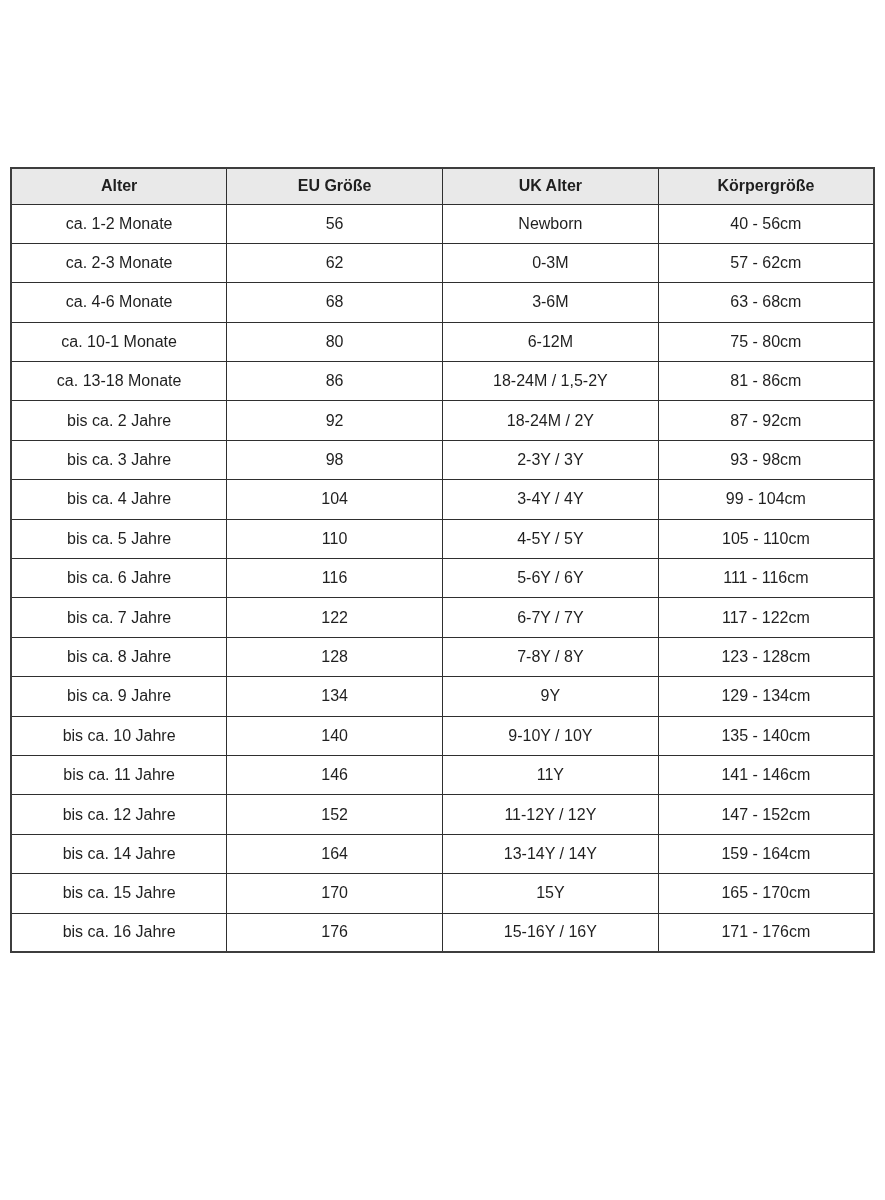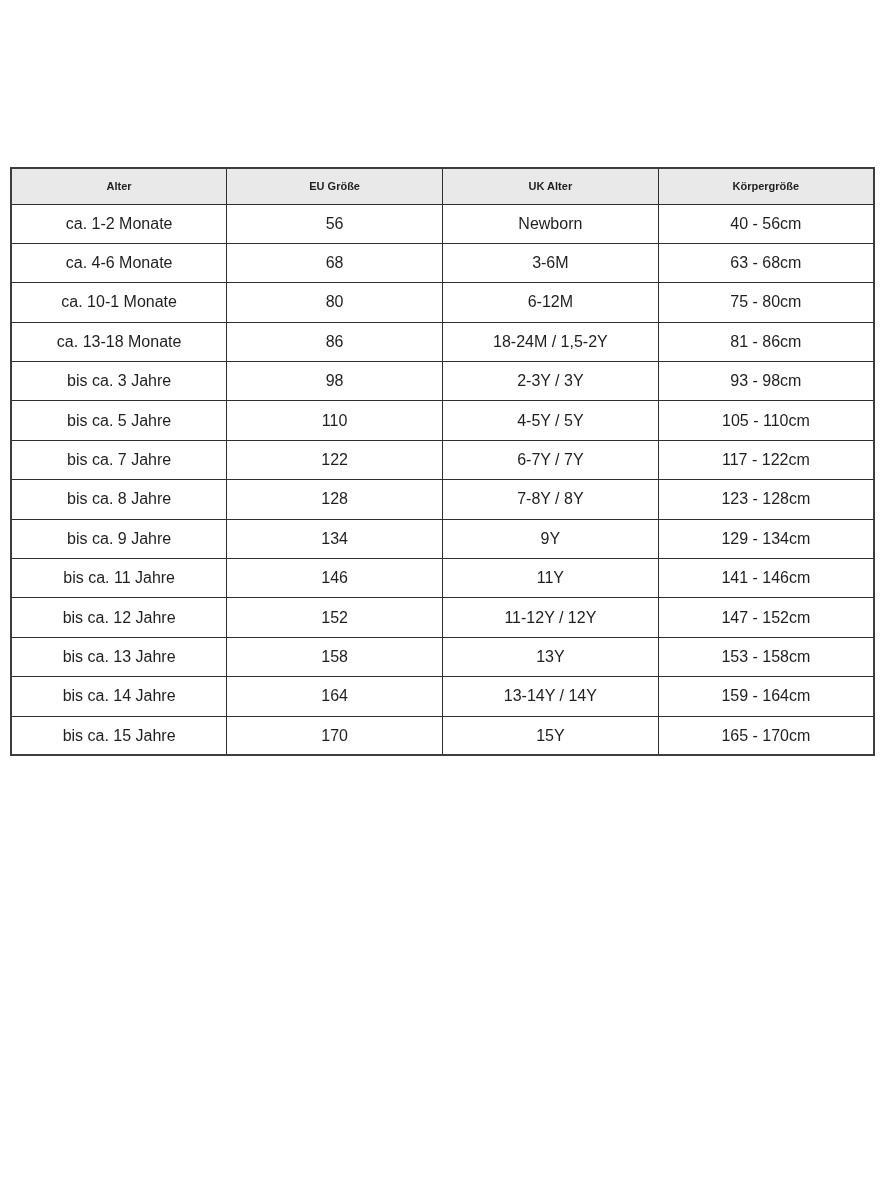--- a/index.html
+++ b/index.html
@@ -29,21 +29,21 @@
     vertical-align: middle;
     color: #1f1f1f;
     font-size: 16px;
     overflow: hidden;
     white-space: nowrap;
   }
   table.size-table th {
     background: #e9e9e9;
     font-weight: bold;
     height: 36px;
-    font-size: 11px;
+    font-size: 16px;
   }
   table.size-table td {
     height: 39.4px;
     background: #ffffff;
   }
 </style>
 </head>
 <body>
 
 <div class="size-table-wrap">
@@ -57,92 +57,122 @@
       </tr>
     </thead>
     <tbody>
         <tr>
           <td>ca. 1-2 Monate</td>
           <td>56</td>
           <td>Newborn</td>
           <td>40 - 56cm</td>
         </tr>
         <tr>
+          <td>ca. 2-3 Monate</td>
+          <td>62</td>
+          <td>0-3M</td>
+          <td>57 - 62cm</td>
+        </tr>
+        <tr>
           <td>ca. 4-6 Monate</td>
           <td>68</td>
           <td>3-6M</td>
           <td>63 - 68cm</td>
         </tr>
         <tr>
           <td>ca. 10-1 Monate</td>
           <td>80</td>
           <td>6-12M</td>
           <td>75 - 80cm</td>
         </tr>
         <tr>
           <td>ca. 13-18 Monate</td>
           <td>86</td>
           <td>18-24M / 1,5-2Y</td>
           <td>81 - 86cm</td>
         </tr>
         <tr>
+          <td>bis ca. 2 Jahre</td>
+          <td>92</td>
+          <td>18-24M / 2Y</td>
+          <td>87 - 92cm</td>
+        </tr>
+        <tr>
           <td>bis ca. 3 Jahre</td>
           <td>98</td>
           <td>2-3Y / 3Y</td>
           <td>93 - 98cm</td>
         </tr>
         <tr>
+          <td>bis ca. 4 Jahre</td>
+          <td>104</td>
+          <td>3-4Y / 4Y</td>
+          <td>99 - 104cm</td>
+        </tr>
+        <tr>
           <td>bis ca. 5 Jahre</td>
           <td>110</td>
           <td>4-5Y / 5Y</td>
           <td>105 - 110cm</td>
+        </tr>
+        <tr>
+          <td>bis ca. 6 Jahre</td>
+          <td>116</td>
+          <td>5-6Y / 6Y</td>
+          <td>111 - 116cm</td>
         </tr>
         <tr>
           <td>bis ca. 7 Jahre</td>
           <td>122</td>
           <td>6-7Y / 7Y</td>
           <td>117 - 122cm</td>
         </tr>
         <tr>
           <td>bis ca. 8 Jahre</td>
           <td>128</td>
           <td>7-8Y / 8Y</td>
           <td>123 - 128cm</td>
         </tr>
         <tr>
           <td>bis ca. 9 Jahre</td>
           <td>134</td>
           <td>9Y</td>
           <td>129 - 134cm</td>
         </tr>
         <tr>
+          <td>bis ca. 10 Jahre</td>
+          <td>140</td>
+          <td>9-10Y / 10Y</td>
+          <td>135 - 140cm</td>
+        </tr>
+        <tr>
           <td>bis ca. 11 Jahre</td>
           <td>146</td>
           <td>11Y</td>
           <td>141 - 146cm</td>
         </tr>
         <tr>
           <td>bis ca. 12 Jahre</td>
           <td>152</td>
           <td>11-12Y / 12Y</td>
           <td>147 - 152cm</td>
-        </tr>
-        <tr>
-          <td>bis ca. 13 Jahre</td>
-          <td>158</td>
-          <td>13Y</td>
-          <td>153 - 158cm</td>
         </tr>
         <tr>
           <td>bis ca. 14 Jahre</td>
           <td>164</td>
           <td>13-14Y / 14Y</td>
           <td>159 - 164cm</td>
         </tr>
         <tr>
           <td>bis ca. 15 Jahre</td>
           <td>170</td>
           <td>15Y</td>
           <td>165 - 170cm</td>
         </tr>
+        <tr>
+          <td>bis ca. 16 Jahre</td>
+          <td>176</td>
+          <td>15-16Y / 16Y</td>
+          <td>171 - 176cm</td>
+        </tr>
       </tbody>
   </table>
 </div>
 
 </body></html>

